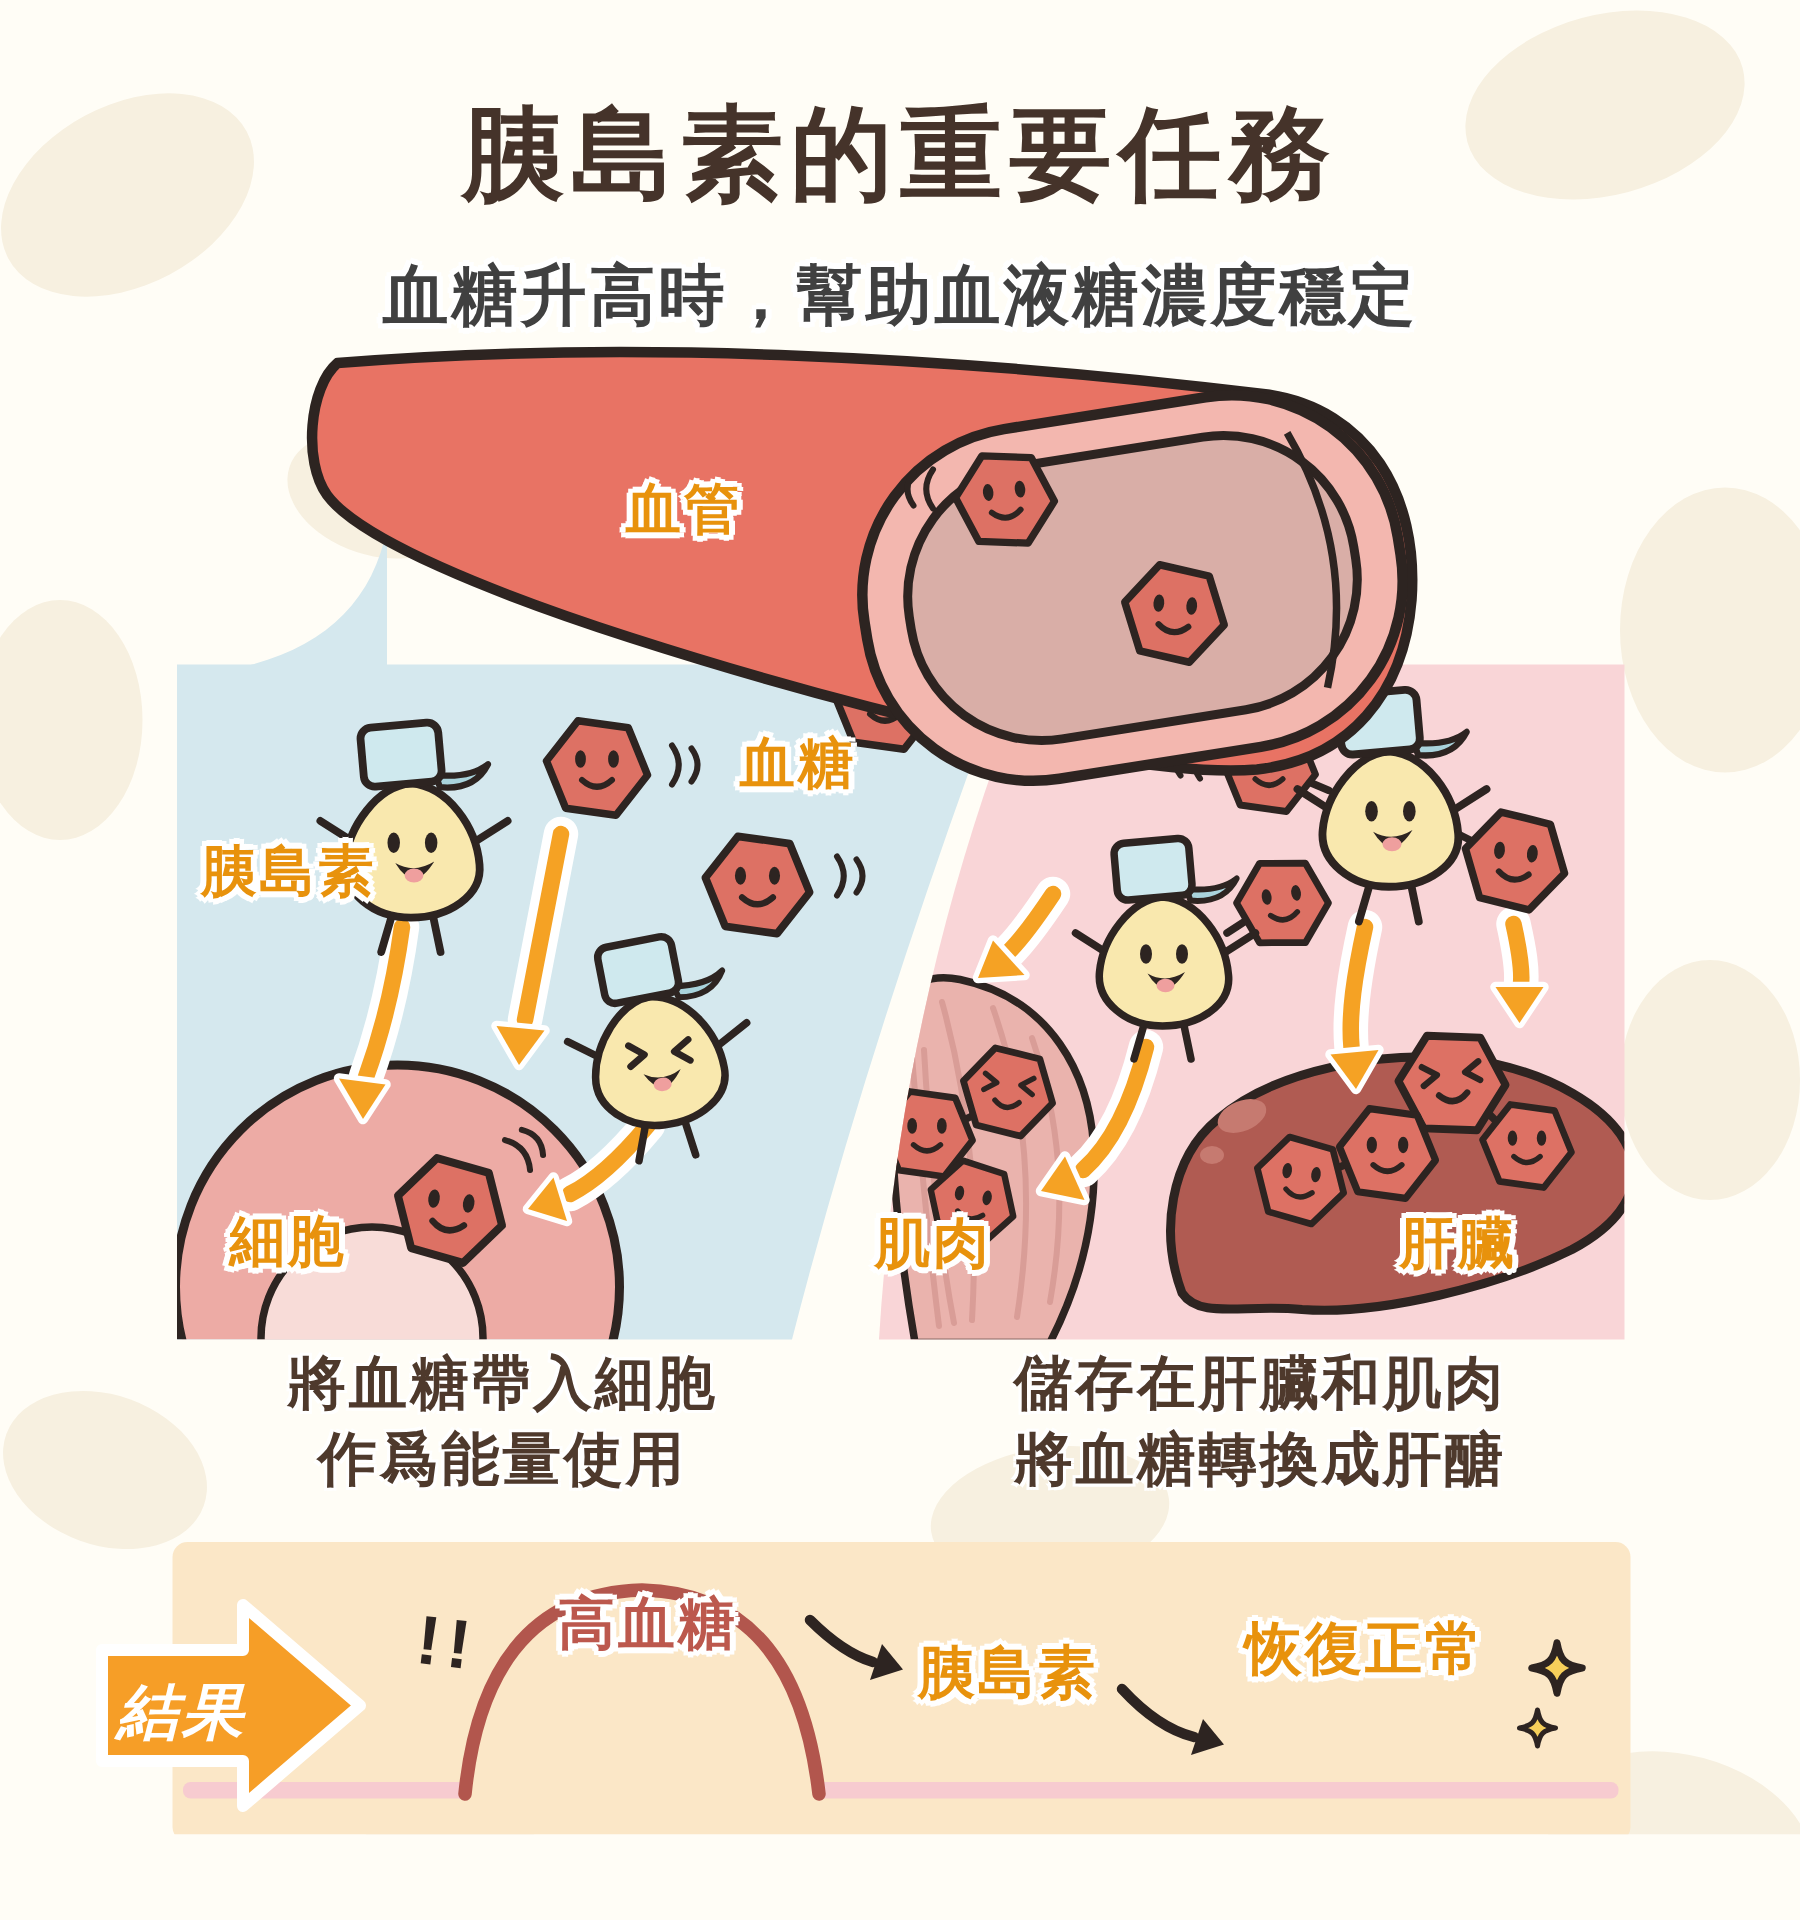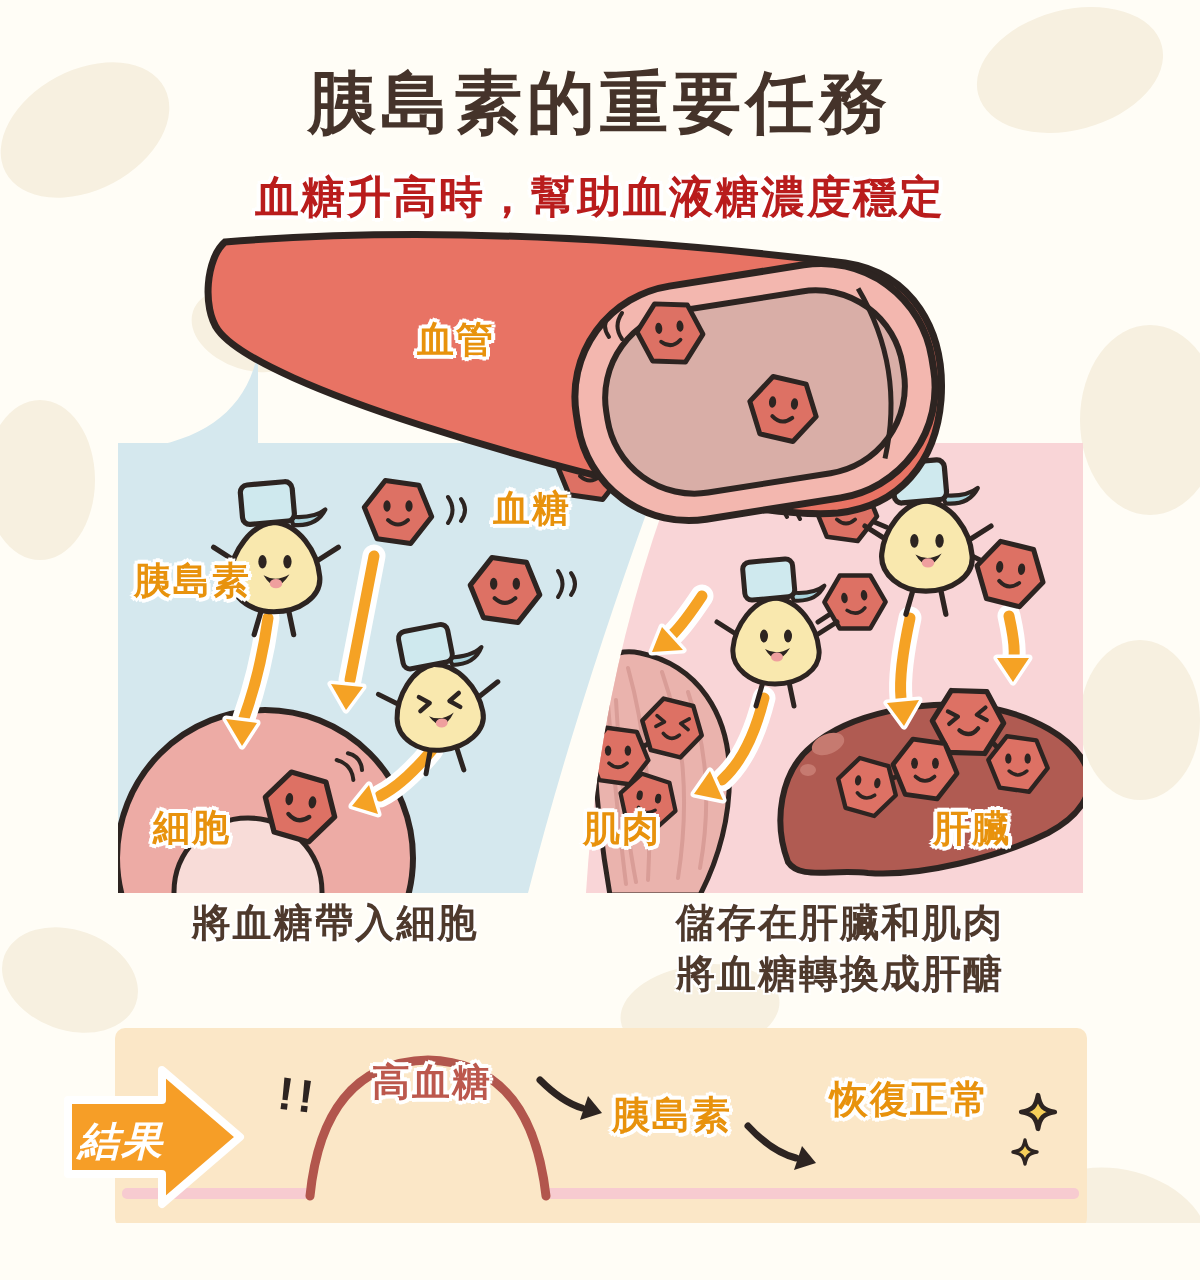--- a/index.html
+++ b/index.html
@@ -9,21 +9,21 @@
     font-family:"Liberation Sans", sans-serif;
   }
   svg{position:absolute;left:0;top:0;}
   .txt{position:absolute;white-space:nowrap;font-weight:bold;}
   .halo{
     text-shadow:
       -3px -3px 0 #fff, 3px -3px 0 #fff, -3px 3px 0 #fff, 3px 3px 0 #fff,
       -4px 0 0 #fff, 4px 0 0 #fff, 0 -4px 0 #fff, 0 4px 0 #fff;
   }
   .title{left:0;right:0;top:58px;text-align:center;font-size:68px;letter-spacing:5px;color:#45332a;font-weight:800;}
-  .subtitle{left:0;right:0;top:168px;text-align:center;font-size:44px;letter-spacing:2px;color:#b91c1c;}
+  .subtitle{left:0;right:0;top:168px;text-align:center;font-size:44px;letter-spacing:2px;color:#404040;}
   .olabel{font-size:37px;color:#e8920c;letter-spacing:2px;}
   .caption{font-size:39px;color:#4e392c;line-height:1.3;text-align:center;letter-spacing:2px;
     text-shadow:-2px -2px 0 #fff,2px -2px 0 #fff,-2px 2px 0 #fff,2px 2px 0 #fff;}
   .badge-txt{font-size:41px;color:#ffffff;letter-spacing:2px;font-style:italic;}
   .stage-high{font-size:38px;color:#bc584d;letter-spacing:2px;margin-top:15px;}
   .stage-orange{font-size:38px;color:#e8920c;letter-spacing:2px;}
   .bang{font-size:46px;color:#2d2421;letter-spacing:5px;transform:rotate(7deg);font-weight:800;}
 
   .aw{fill:none;stroke:#ffffff;stroke-width:23;stroke-linecap:round;}
   .ao{fill:none;stroke:#f5a224;stroke-width:11;stroke-linecap:round;}
@@ -234,20 +234,21 @@
 
 <div class="txt olabel halo" style="left:417px;top:315px;">血管</div>
 <div class="txt olabel halo" style="left:493px;top:484px;">血糖</div>
 <div class="txt olabel halo" style="left:134px;top:556px;">胰島素</div>
 <div class="txt olabel halo" style="left:153px;top:803px;">細胞</div>
 <div class="txt olabel halo" style="left:583px;top:804px;">肌肉</div>
 <div class="txt olabel halo" style="left:933px;top:804px;text-align:center;">肝臟</div>
 
 <div class="caption" style="position:absolute;left:110px;top:898px;width:450px;font-weight:bold;">
   <div>將血糖帶入細胞</div>
+  <div>作爲能量使用</div>
 </div>
 <div class="caption" style="position:absolute;left:600px;top:898px;width:480px;font-weight:bold;">
   <div>儲存在肝臟和肌肉</div>
   <div>將血糖轉換成肝醣</div>
 </div>
 
 <div class="txt badge-txt" style="left:78px;top:1114px;">結果</div>
 <div class="txt bang" style="left:278px;top:1068px;">!!</div>
 <div class="txt stage-high halo" style="left:372px;top:1042px;">高血糖</div>
 <div class="txt stage-orange halo" style="left:612px;top:1090px;">胰島素</div>

